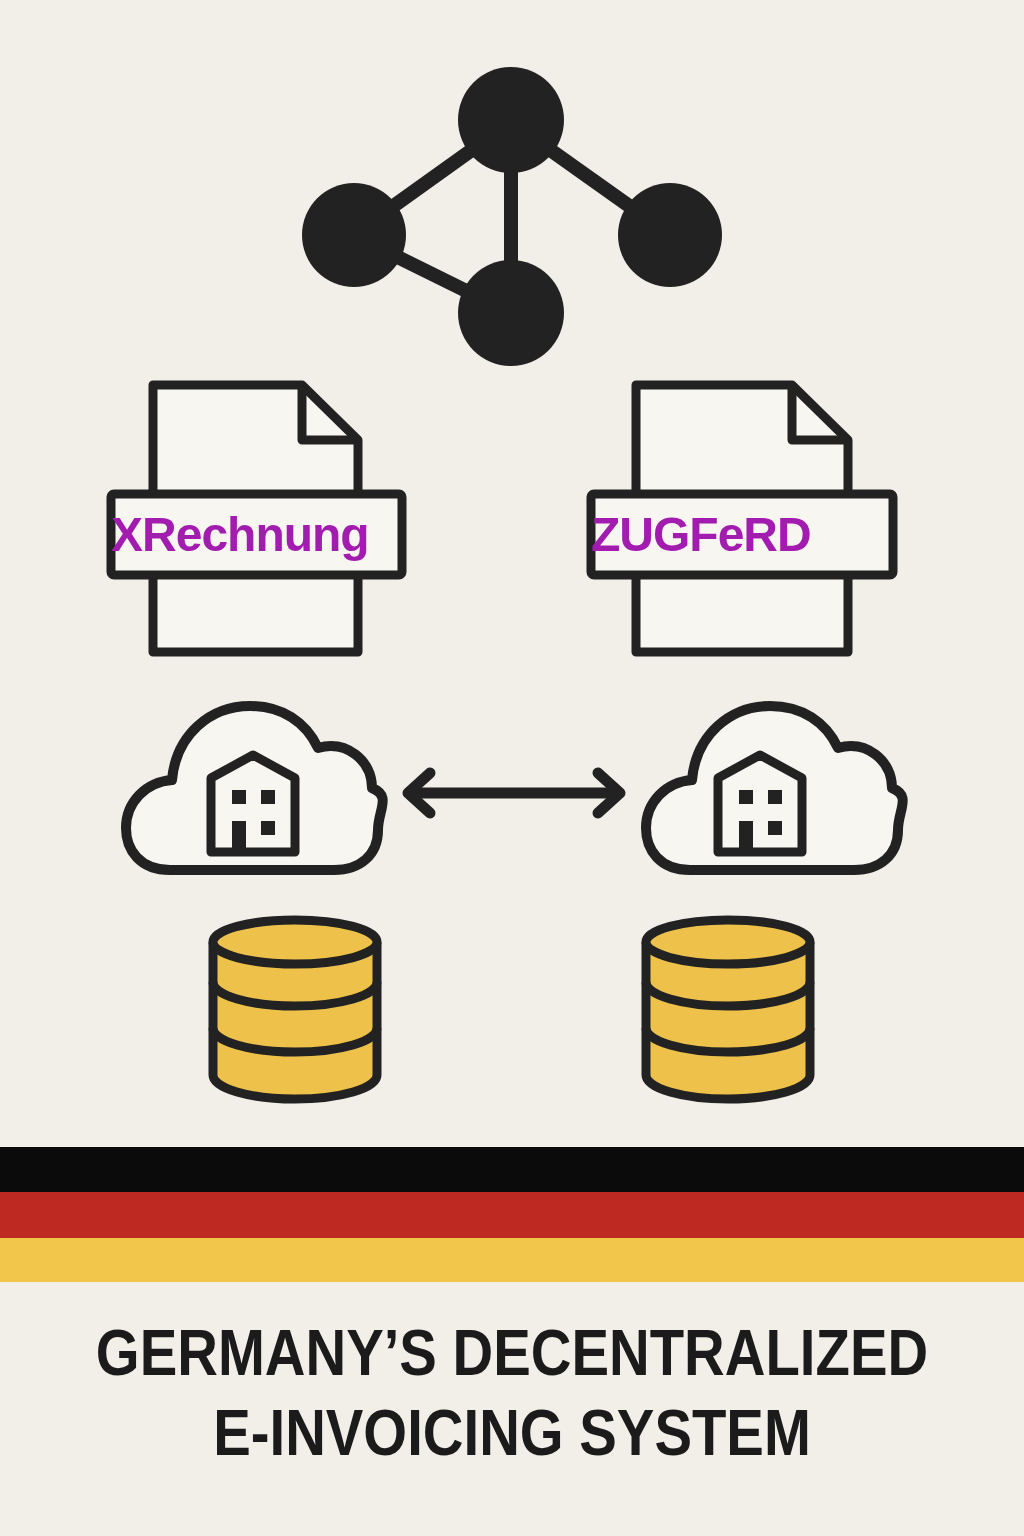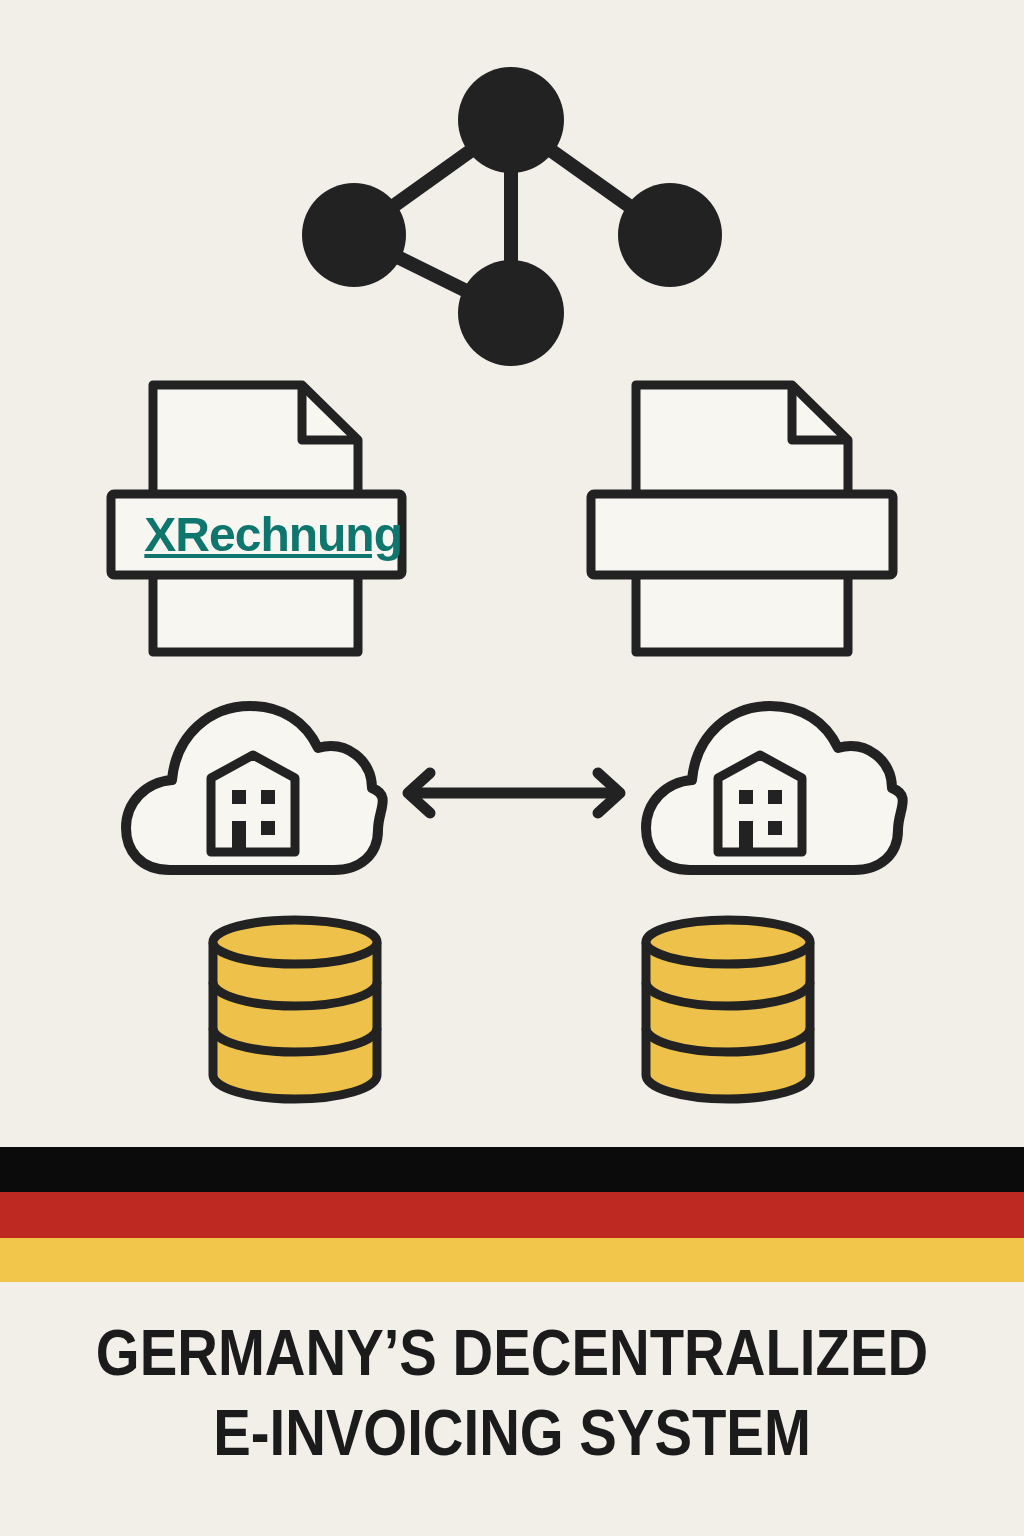--- a/index.html
+++ b/index.html
@@ -9,25 +9,24 @@
     position: relative;
     overflow: hidden;
     font-family: "Liberation Sans", "DejaVu Sans", sans-serif;
   }
   #canvas { position: absolute; left: 0; top: 0; width: 1024px; height: 1536px; }
   .abs { position: absolute; }
   .doc-label-text {
     position: absolute;
     font-family: "Liberation Sans", "DejaVu Sans", sans-serif;
     font-weight: bold;
-    color: #0f766e;
+    color: #a21caf;
     white-space: nowrap;
-    text-align: right;
+    text-align: left;
     letter-spacing: -1px;
-    text-decoration: underline;
   }
   .stripe { position: absolute; left: 0; width: 1024px; }
   .title-line {
     position: absolute; left: 0; width: 1024px;
     text-align: center;
     font-family: "Liberation Sans", "DejaVu Sans", sans-serif;
     font-weight: bold;
     color: #1B1B1B;
     white-space: nowrap;
     transform: scaleX(0.88);
@@ -62,20 +61,21 @@
 
     <rect x="111" y="494" width="291" height="81" rx="3" fill="#F8F6F1" stroke="#222" stroke-width="9"></rect>
   </svg>
   <div class="doc-label-text" style="left:111px;top:500px;width:291px;height:70px;line-height:70px;font-size:48px;">XRechnung</div>
 
   <svg class="abs" style="left:0;top:0" width="1024" height="680" viewBox="0 0 1024 680">
     <path d="M636 385 L792 385 L848 440 L848 652 L636 652 Z" fill="#F8F6F1" stroke="#222" stroke-width="9" stroke-linejoin="round"></path>
     <path d="M792 385 L792 440 L848 440" fill="none" stroke="#222" stroke-width="9" stroke-linejoin="round"></path>
     <rect x="591" y="494" width="302" height="81" rx="3" fill="#F8F6F1" stroke="#222" stroke-width="9"></rect>
   </svg>
+  <div class="doc-label-text" style="left:591px;top:500px;width:302px;height:70px;line-height:70px;font-size:48px;">ZUGFeRD</div>
 
   <svg class="abs" style="left:110px;top:690px" width="290" height="200" viewBox="0 0 290 200">
     <path d="M60 180
              C 30 180, 16 160, 16 138
              C 16 112, 36 92, 62 90
              C 66 45, 100 16, 140 16
              C 172 16, 196 32, 208 58
              C 236 50, 262 70, 262 98
              C 282 106, 268 120, 268 140
              C 268 165, 250 180, 224 180 Z" fill="#F8F6F1" stroke="#222" stroke-width="10" stroke-linejoin="round"></path>

